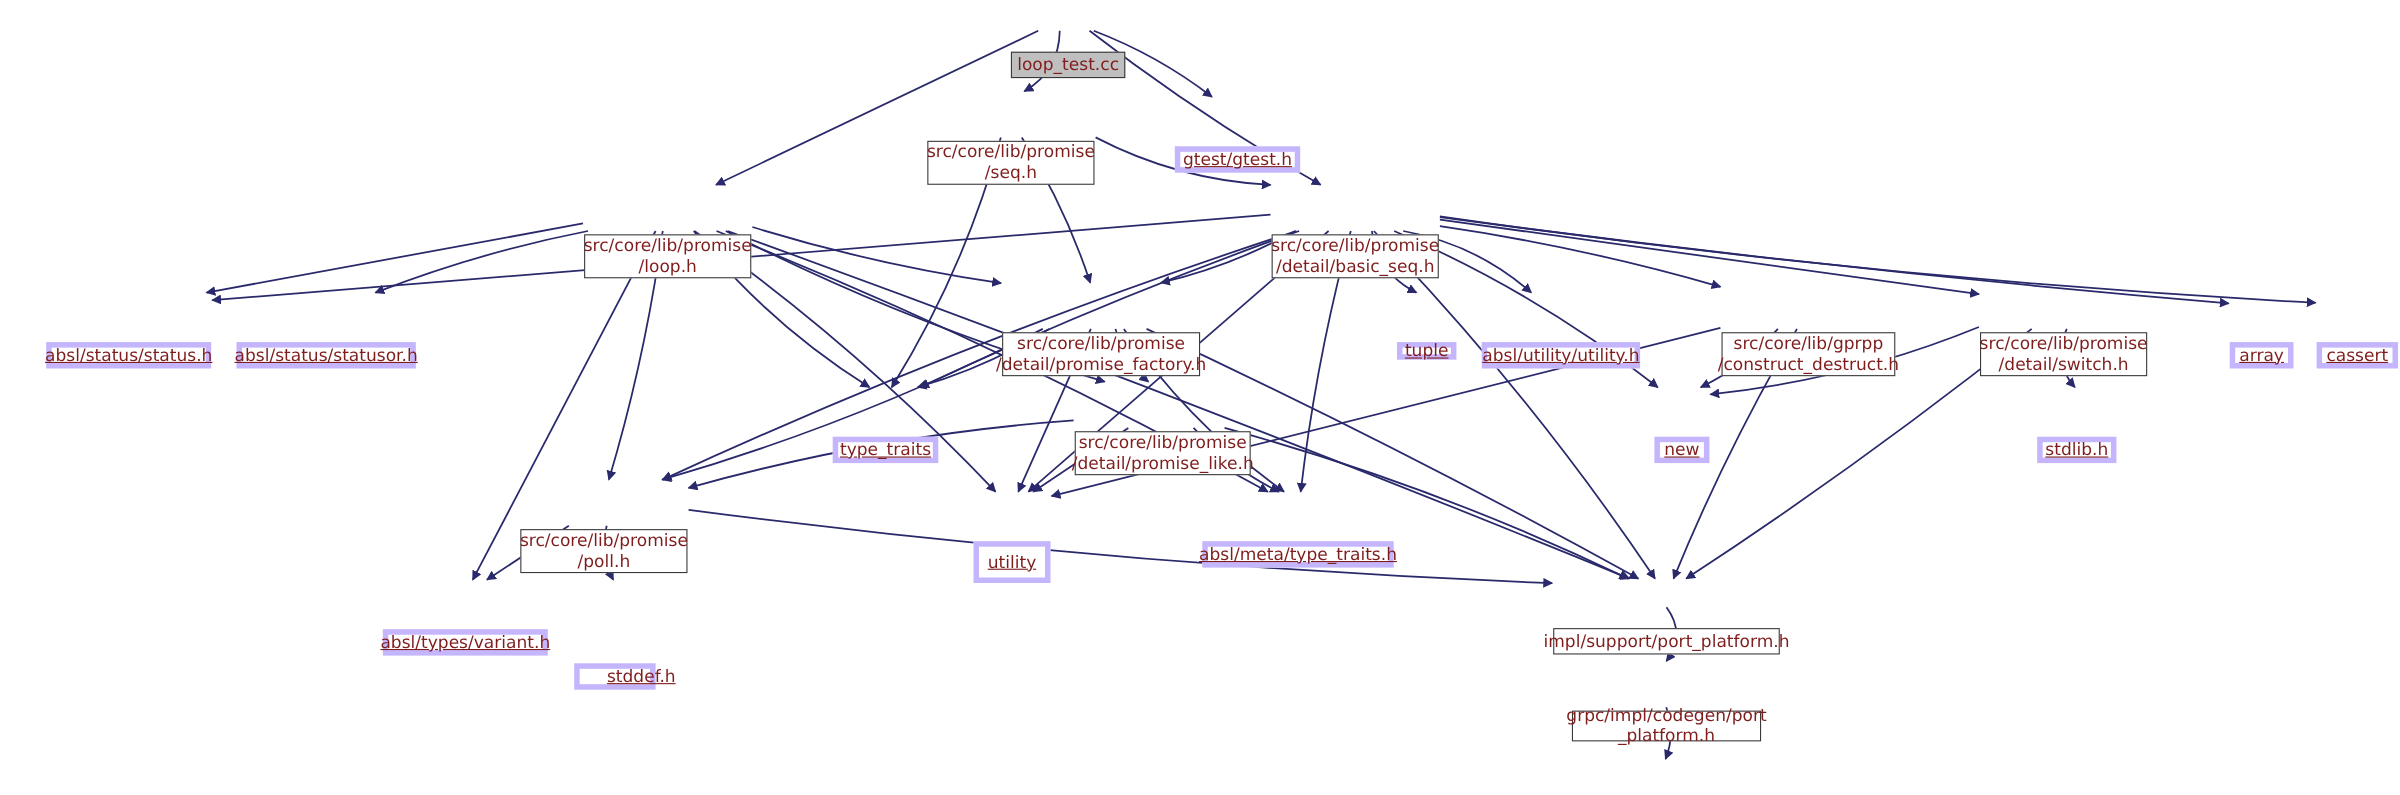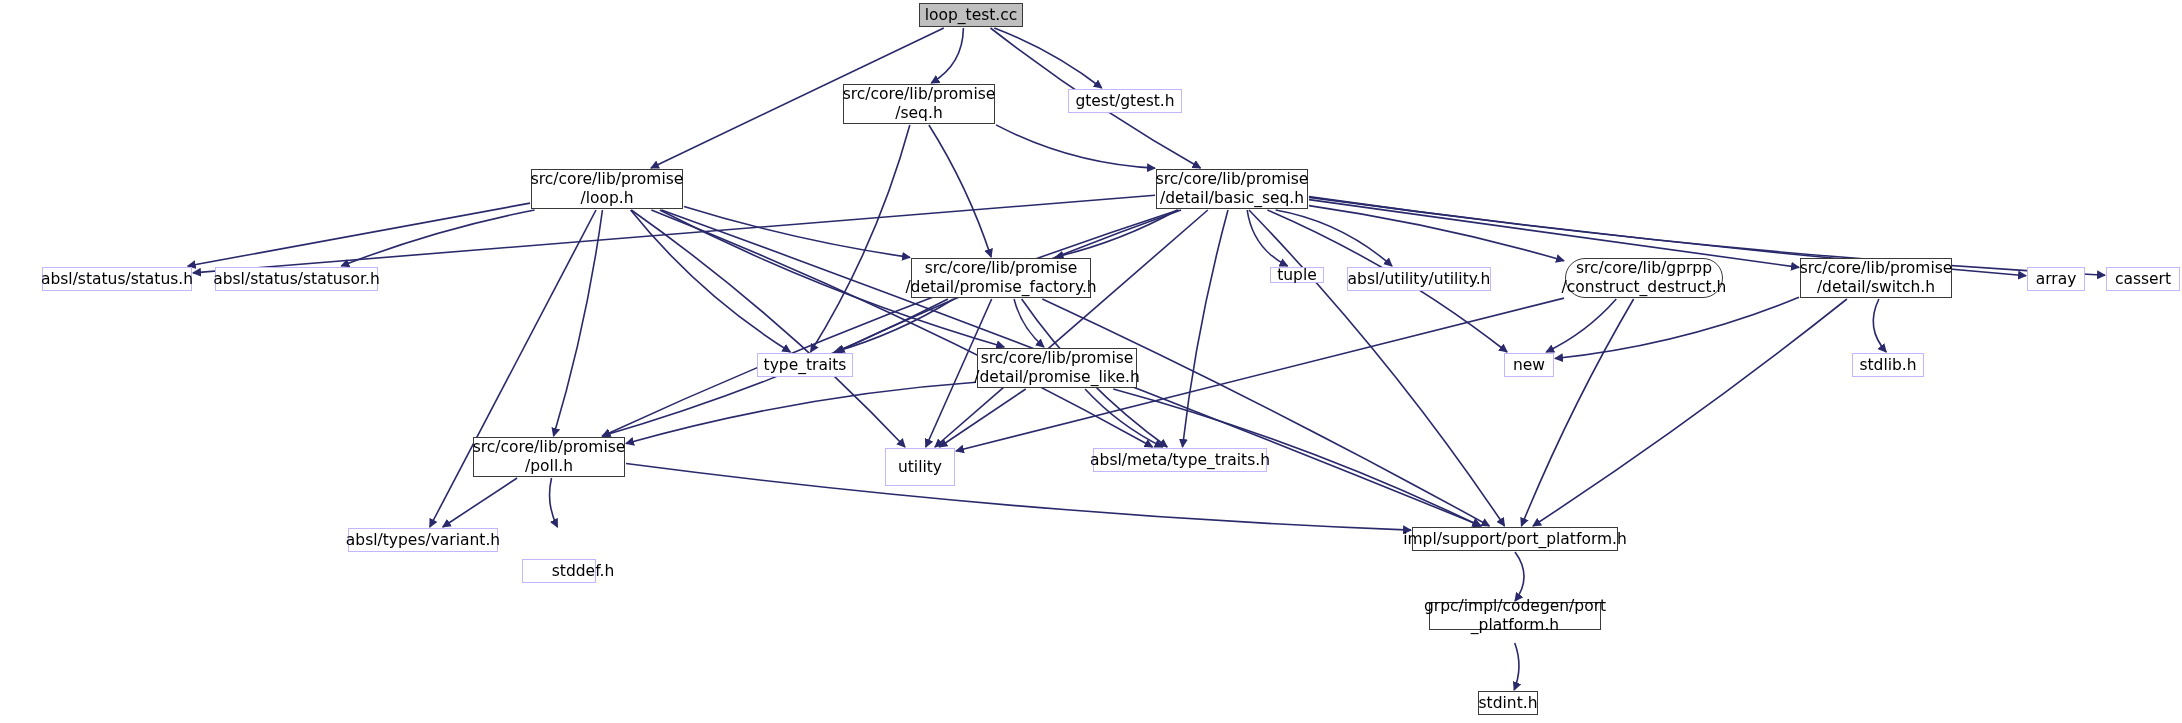--- a/index.html
+++ b/index.html
@@ -1,22 +1,22 @@
 <!DOCTYPE html>
 <html><head>
 <meta charset="utf-8">
 <style>
   html,body{margin:0;padding:0;background:#ffffff;}
   #canvas{position:relative;width:2182px;height:723px;background:#ffffff;
           font-family:"DejaVu Sans","Liberation Sans",sans-serif;overflow:hidden;}
   svg#edges{position:absolute;left:0;top:0;width:2182px;height:723px;}
   .node{position:absolute;box-sizing:border-box;display:flex;align-items:center;
         justify-content:center;text-align:center;background:#ffffff;
-        font-size:15.5px;color:#000000;line-height:19px;white-space:pre;}
-  .node.ext{border:1px solid #c4b5fd;}
+        font-size:15.5px;color:#7f1d1d;line-height:19px;white-space:pre;margin-top:44px;}
+  .node.ext{border:5px solid #c4b5fd;text-decoration:underline;}
   .node.int{border:1.6px solid #3a3a3a;}
   .node.root{border:1.6px solid #3a3a3a;background:#bfbfbf;}
 </style>
 </head>
 <body>
 
 <div id="canvas">
   <svg id="edges">
     <defs>
       <marker id="ah" markerWidth="9" markerHeight="9" refX="8" refY="4.5" orient="auto" markerUnits="userSpaceOnUse">
@@ -86,21 +86,21 @@
       <div class="node int" style="left: 531px; top: 169px; width: 152px; height: 40px;">src/core/lib/promise
 /loop.h</div>
       <div class="node int" style="left: 1156px; top: 169px; width: 152px; height: 40px;">src/core/lib/promise
 /detail/basic_seq.h</div>
       <div class="node ext" style="left: 42px; top: 267px; width: 150px; height: 24px;">absl/status/status.h</div>
       <div class="node ext" style="left: 215px; top: 267px; width: 163px; height: 24px;">absl/status/statusor.h</div>
       <div class="node int" style="left: 911px; top: 258px; width: 180px; height: 40px;">src/core/lib/promise
 /detail/promise_factory.h</div>
       <div class="node ext" style="left: 1270px; top: 267px; width: 54px; height: 16px;">tuple</div>
       <div class="node ext" style="left: 1347px; top: 267px; width: 144px; height: 24px;">absl/utility/utility.h</div>
-      <div class="node int" style="left: 1565px; top: 258px; width: 158px; height: 40px; border-radius: 20px;">src/core/lib/gprpp
+      <div class="node int" style="left: 1565px; top: 258px; width: 158px; height: 40px;">src/core/lib/gprpp
 /construct_destruct.h</div>
       <div class="node int" style="left: 1800px; top: 258px; width: 152px; height: 40px;">src/core/lib/promise
 /detail/switch.h</div>
       <div class="node ext" style="left: 2027px; top: 267px; width: 58px; height: 24px; text-align: center;">array</div>
       <div class="node ext" style="left: 2106px; top: 267px; width: 74px; height: 24px;">cassert</div>
       <div class="node ext" style="left: 757px; top: 353px; width: 96px; height: 24px;">type_traits</div>
       <div class="node int" style="left: 977px; top: 348px; width: 160px; height: 40px;">src/core/lib/promise
 /detail/promise_like.h</div>
       <div class="node ext" style="left: 1504px; top: 353px; width: 50px; height: 24px;">new</div>
       <div class="node ext" style="left: 1852px; top: 353px; width: 72px; height: 24px;">stdlib.h</div>

